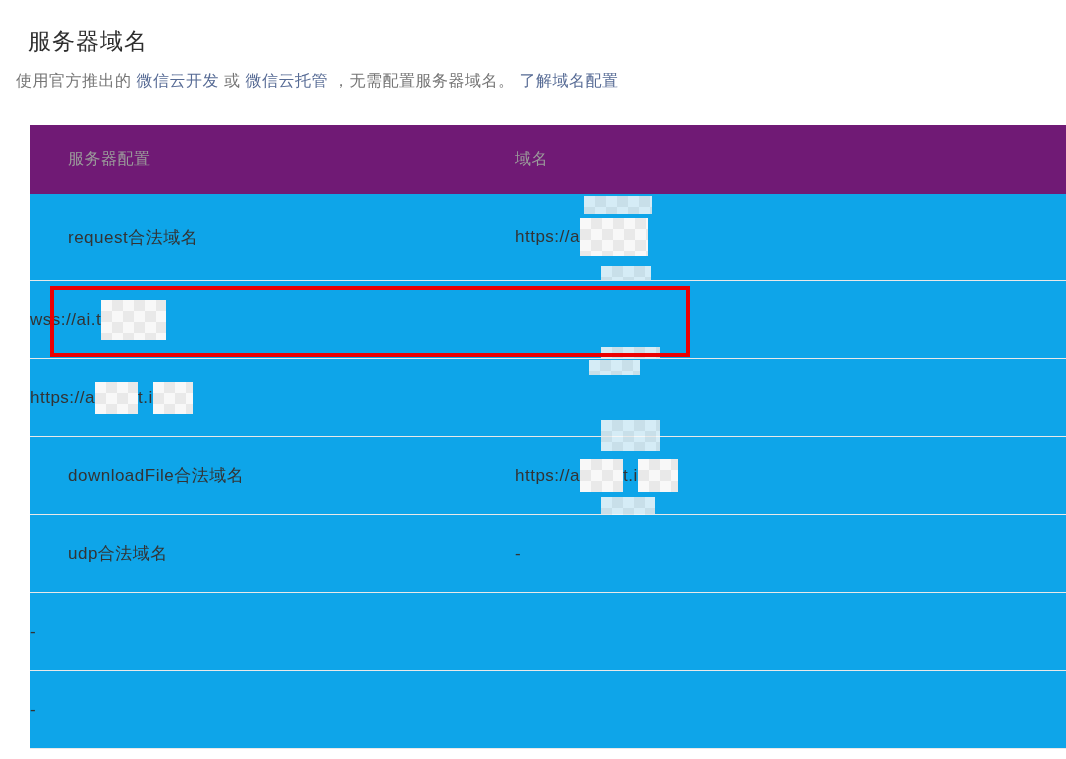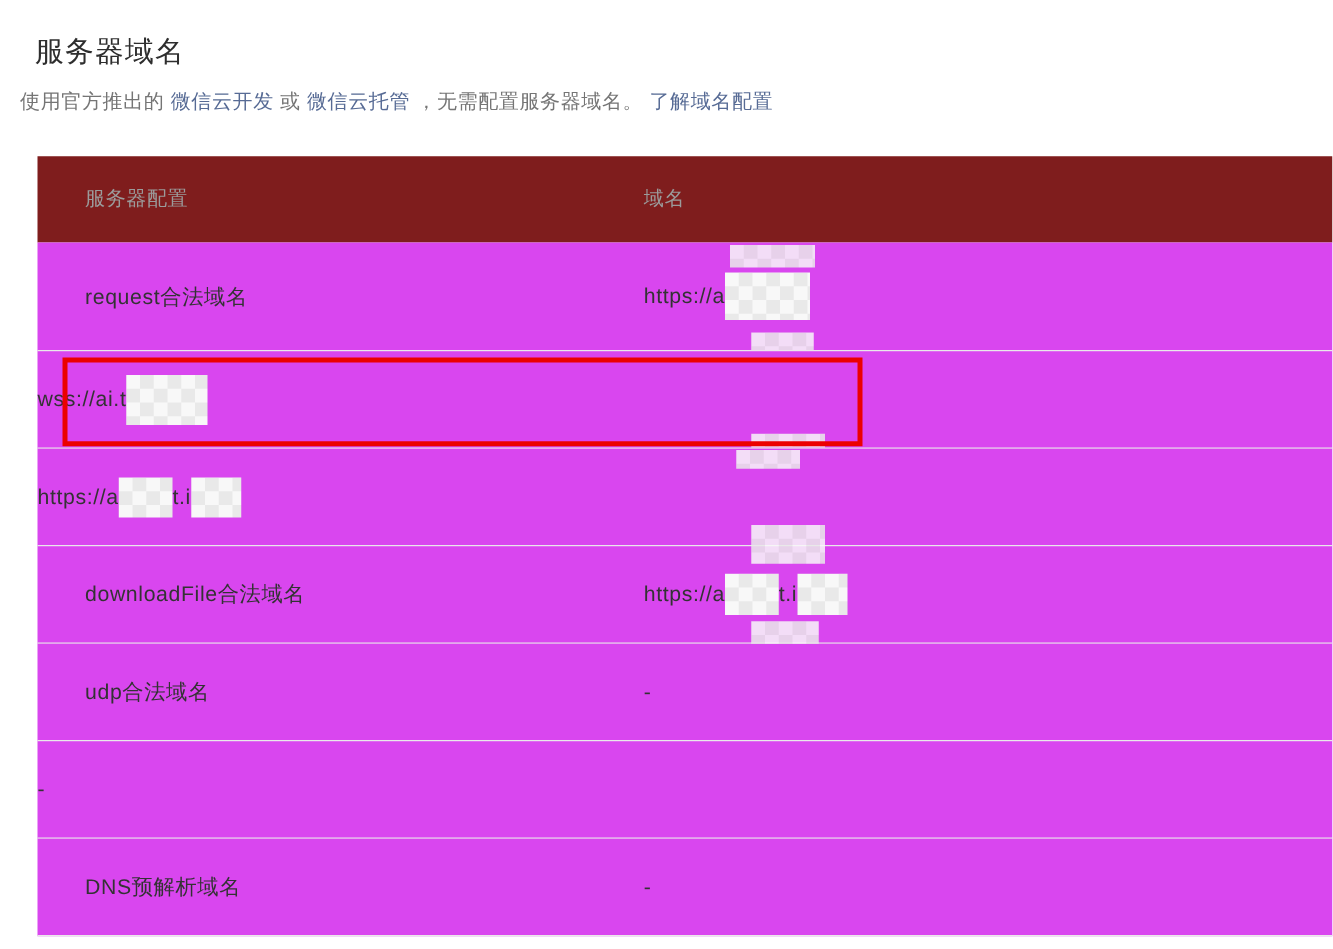--- a/index.html
+++ b/index.html
@@ -24,29 +24,29 @@
   .subtitle a {
     color: #576b95; text-decoration: none; cursor: pointer;
     margin: 0 5px;
   }
 
   .domain-table {
     position: absolute; left: 30px; top: 125px; width: 1036px;
   }
   .thead {
     display: flex; align-items: center;
-    height: 69px; background: #7f1d1d;
+    height: 69px; background: #701a75;
     font-size: 16px; color: #9b9b9b; letter-spacing: 0.5px;
   }
   .col-config { width: 485px; padding-left: 38px; }
   .col-domain { flex: 1; }
 
   .trow {
     display: flex; align-items: center;
-    height: 78px; background: #d946ef;
+    height: 78px; background: #0ea5e9;
     border-bottom: 1px solid #e9e9e9;
     font-size: 17px; color: #333333; letter-spacing: 0.5px;
   }
   .trow.first { height: 87px; }
   .domain-cell { display: flex; align-items: center; }
   .domain-cell span { white-space: pre; }
 
   .mosaic {
     background: repeating-conic-gradient(#e9e9e9 0% 25%, #f8f8f8 0% 50%);
     background-size: 22px 22px;
@@ -116,21 +116,20 @@
       <div class="col-domain domain-cell">
             <span>-</span>
           </div>
     </div>
         <div class="trow">
       <div class="col-domain domain-cell">
             <span>-</span>
           </div>
     </div>
         <div class="trow">
-      <div class="col-config">DNS预解析域名</div>
       <div class="col-domain domain-cell">
             <span>-</span>
           </div>
     </div>
       </div>
   </div>
 
 <div class="mosaic patch" style="left: 584px; top: 196px; width: 68px; height: 18px;"></div>
     <div class="mosaic patch" style="left: 601px; top: 266px; width: 50px; height: 14px;"></div>
     <div class="mosaic patch" style="left: 601px; top: 347px; width: 59px; height: 11px;"></div>

